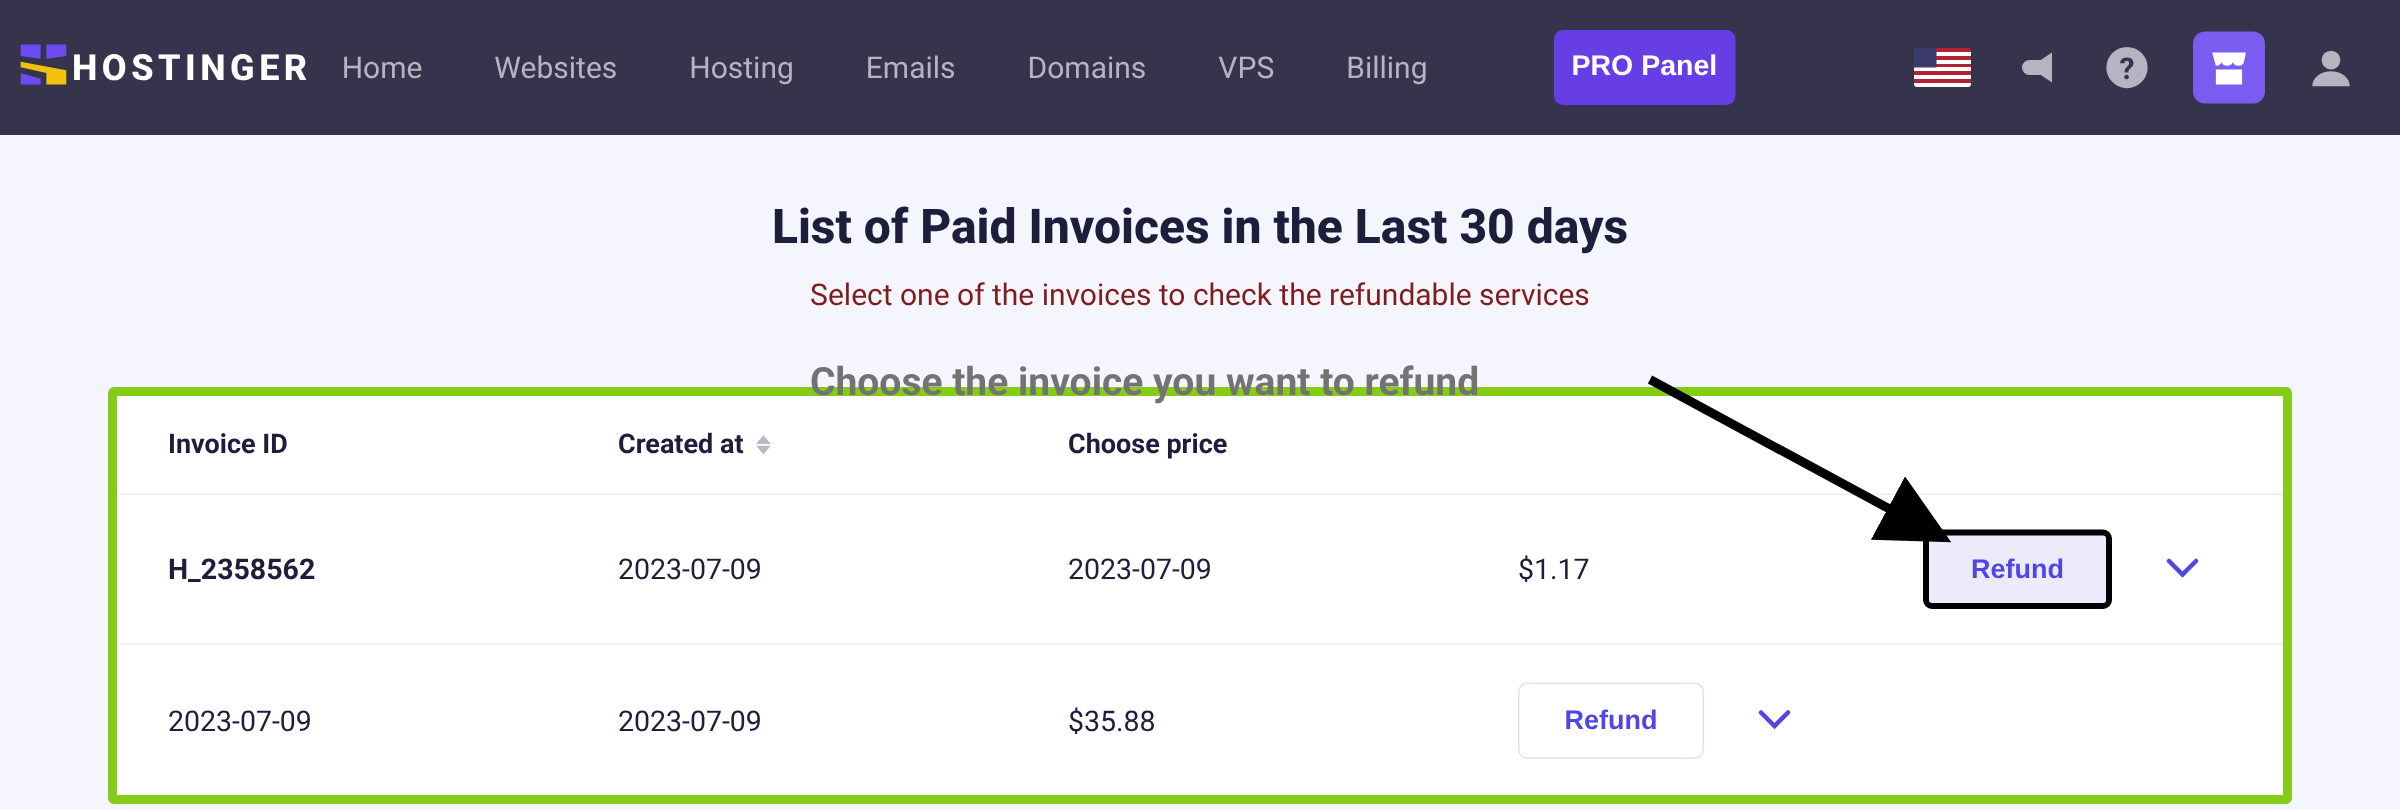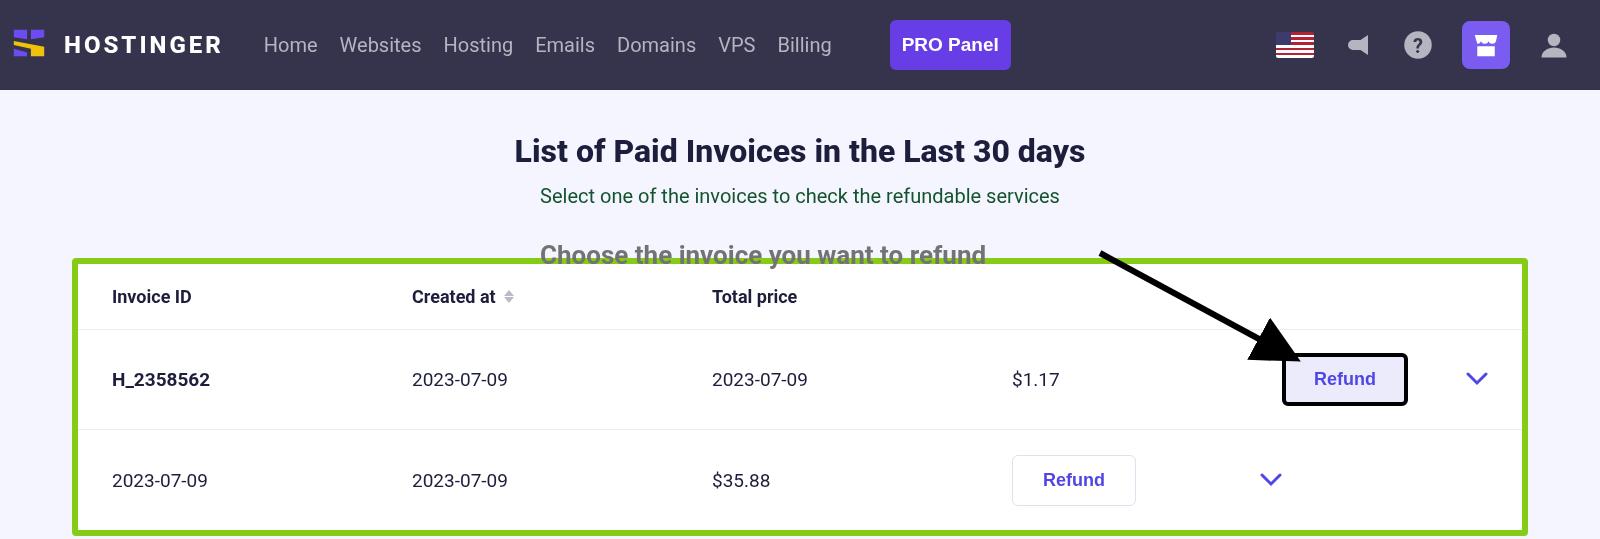--- a/index.html
+++ b/index.html
@@ -16,33 +16,33 @@
     .header {
       height: 90px;
       background: #36344d;
       display: flex;
       align-items: center;
       padding: 0 30px 0 10px;
     }
     .logo-wrap {
       display: flex;
       align-items: center;
-      gap: 16px;
-      margin-right: 40px;
+      gap: 0;
+      margin-right: 20px;
     }
     .brand-name {
       color: #ffffff;
       font-weight: 800;
       letter-spacing: 3px;
       font-size: 24px;
     }
     .nav {
       display: flex;
       align-items: center;
-      gap: 22px;
+      gap: 48px;
       font-size: 20px;
       color: #b5b4c1;
     }
     .nav-item { cursor: pointer; }
     .pro-btn {
       margin-left: 36px;
       background: #673de6;
       color: #ffffff;
       font-weight: 700;
       font-size: 19px;
@@ -95,21 +95,21 @@
       text-align: center;
       margin-top: 42px;
       font-size: 32px;
       font-weight: 800;
       color: #1d1e3c;
     }
     .page-subtitle {
       text-align: center;
       margin-top: 14px;
       font-size: 20px;
-      color: #14532d;
+      color: #7f1d1d;
     }
 
     
     .annotation {
       position: absolute;
       color: #737373;
       font-weight: 700;
       font-size: 26px;
       top: 224px;
       left: 540px;
@@ -152,21 +152,21 @@
       height: 100px;
       font-size: 19px;
       color: #1d1e3c;
       border-bottom: 1px solid #ececf3;
     }
     .trow:last-child { border-bottom: none; }
     .td-id { font-weight: 700; }
     .td-actions {
       display: flex;
       align-items: center;
-      justify-content: space-between;
+      justify-content: flex-start;
       gap: 36px;
     }
     .refund-btn {
       background: #ffffff;
       border: 1px solid #e0e1ee;
       border-radius: 6px;
       padding: 14px 30px;
       font-size: 18px;
       font-weight: 700;
       color: #4f46e5;
@@ -260,21 +260,21 @@
       <span class="sort-caret">
         <svg viewBox="0 0 10 6">
             <path d="M5 0 L10 6 L0 6 Z" fill="currentColor"></path>
           </svg>
         <svg viewBox="0 0 10 6">
             <path d="M0 0 L10 0 L5 6 Z" fill="currentColor"></path>
           </svg>
       </span>
     </div>
     <div class="th">
-      <span>Total price</span>
+      <span>Choose price</span>
     </div>
     <div></div>
   </div>
 
   <div class="trow">
     <div class="td-id">H_2358562</div>
     <div>2023-07-09</div>
     <div>2023-07-09</div>
     <div>$1.17</div>
     <div class="td-actions">

